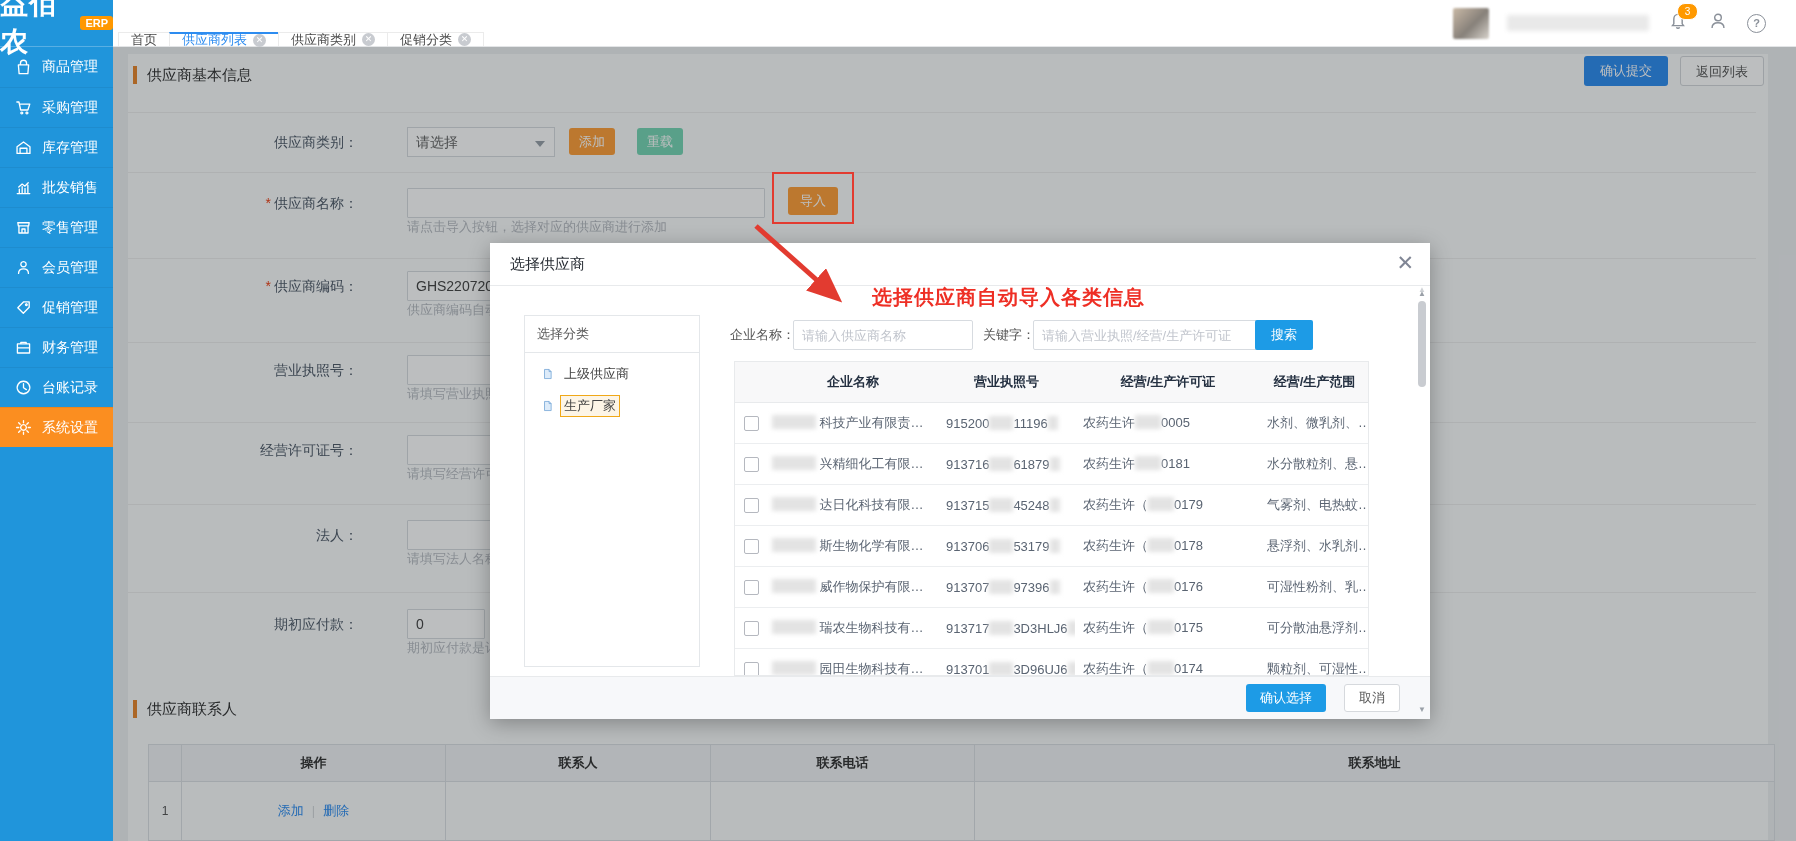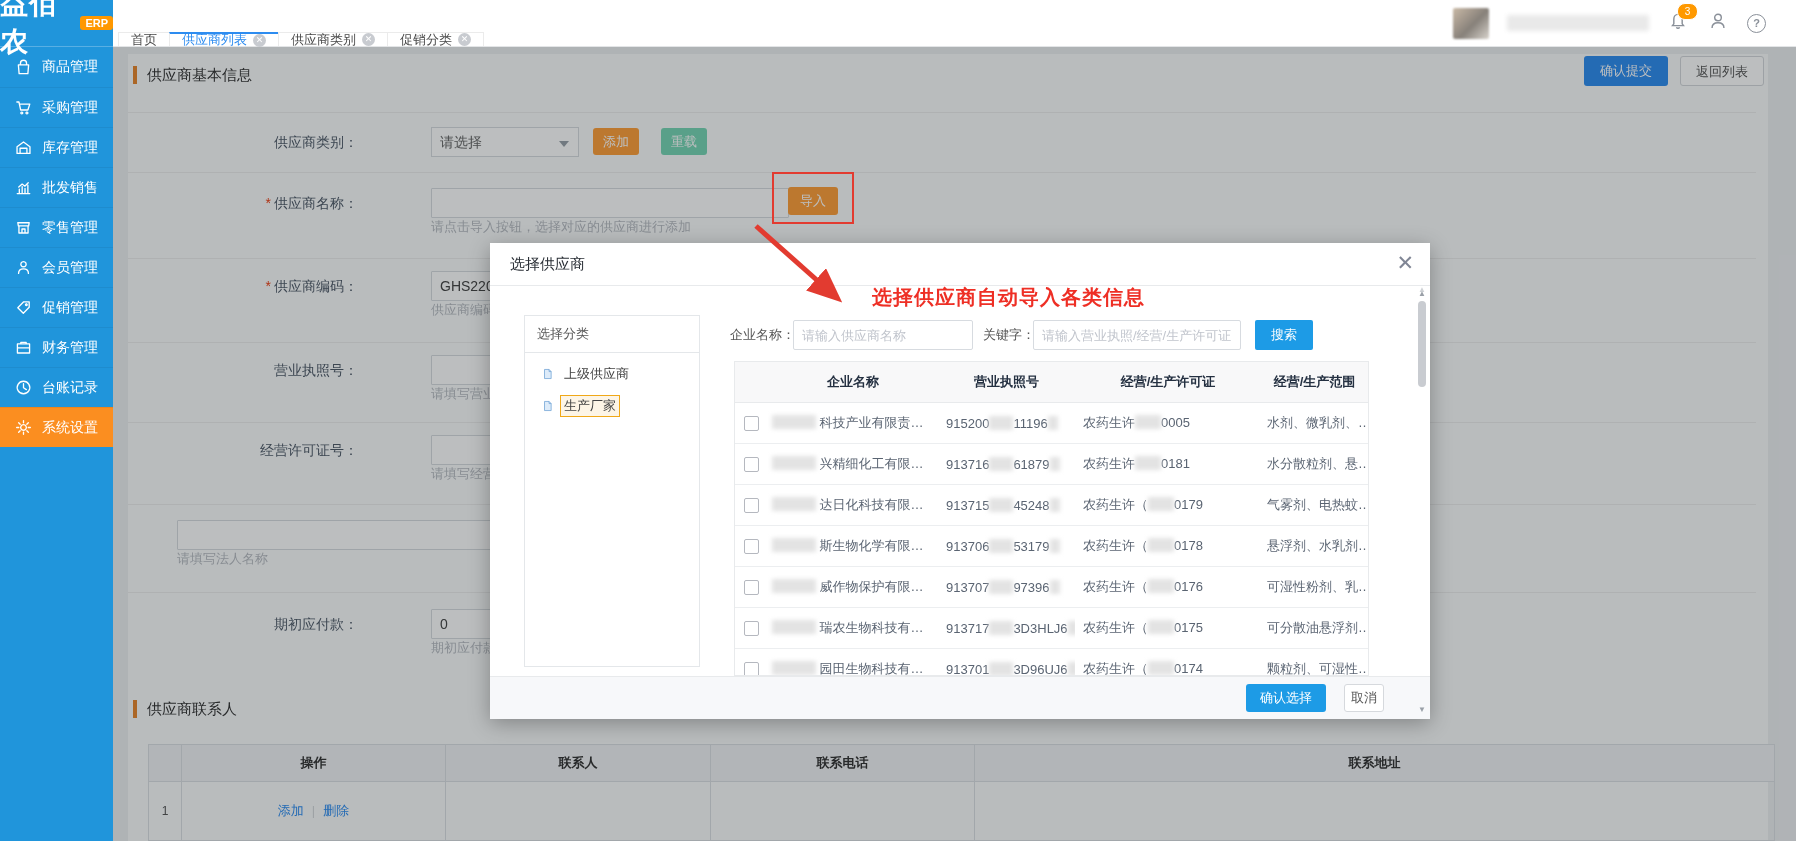--- a/index.html
+++ b/index.html
@@ -27,21 +27,21 @@
   #help-icon{width:17px;height:17px;border-radius:50%;border:1.5px solid #8a9099;color:#8a9099;font-size:11px;line-height:17px;text-align:center;font-weight:bold;}
   
   #panel{position:absolute;left:128px;top:54px;width:1640px;height:787px;background:#fbfcfd;z-index:1;}
   .pbtn{position:absolute;top:2px;height:30px;line-height:30px;font-size:13px;text-align:center;border-radius:3px;cursor:pointer;box-sizing:border-box;}
   #btn-submit{right:100px;width:84px;background:#2d8cf0;color:#fff;}
   #btn-back{right:4px;width:84px;background:#fff;border:1px solid #d4d7db;color:#555;}
   .sec-title{position:absolute;left:5px;font-size:15px;color:#333;border-left:4px solid #e8862b;padding-left:10px;line-height:18px;}
   #sec1{top:12px;}
   #sec2{top:646px;}
   #form-rows{position:absolute;left:0;top:58px;right:12px;}
-  .frow{display:flex;border-top:1px solid #ededed;box-sizing:border-box;gap:24px;}
+  .frow{display:flex;border-top:1px solid #ededed;box-sizing:border-box;}
   .flabel{width:230px;text-align:right;font-size:14px;color:#4f5a68;line-height:30px;flex:0 0 auto;}
   .flabel .req{color:#ed4014;margin-right:3px;}
   .fctl{margin-left:49px;}
   .inp{height:30px;box-sizing:border-box;border:1px solid #d7dbe0;background:#fff;padding:0 8px;font-size:14px;color:#444;font-family:inherit;border-radius:1px;}
   .help{font-size:13px;color:#b7bbc1;}
   .sel{width:148px;height:30px;box-sizing:border-box;border:1px solid #d7dbe0;background:#fff;font-size:14px;color:#666;line-height:28px;padding:0 8px;position:relative;cursor:pointer;}
   .sel .caret{position:absolute;right:9px;top:13px;width:0;height:0;border-left:5px solid transparent;border-right:5px solid transparent;border-top:6px solid #98a0a8;}
   .mini-btn{display:inline-block;height:27px;line-height:27px;padding:0 10px;border-radius:3px;color:#fff;font-size:13px;margin-top:1px;cursor:pointer;}
   #btn-add-cat{background:#ff9f38;margin-left:14px;}
   #btn-reload{background:#77d6b4;margin-left:22px;}
@@ -62,33 +62,33 @@
   #m-tree .t-head{height:36px;line-height:36px;padding-left:12px;font-size:13px;color:#555;border-bottom:1px solid #e4e7ea;}
   .t-item{display:flex;align-items:center;gap:5px;font-size:13px;color:#444;margin:10px 0 0 16px;cursor:pointer;}
   .t-item .t-label{padding:1px 3px;border:1px solid transparent;}
   .t-item.selected .t-label{border-color:#f0a818;background:#fdf5e6;text-align:right;}
   #tree-up{position:absolute;right:4px;top:42px;font-size:8px;color:#cfd2d6;}
   #m-search{position:absolute;left:0;top:77px;width:100%;height:30px;font-size:13px;color:#555;}
   .s-label{position:absolute;line-height:30px;}
   #s-name-label{left:240px;}
   #s-name-input{position:absolute;left:303px;width:180px;}
   #s-key-label{left:493px;}
-  #s-key-input{position:absolute;left:543px;width:208px;}
+  #s-key-input{position:absolute;left:543px;width:256px;}
   .s-inp{height:30px;box-sizing:border-box;border:1px solid #d7dbe0;border-radius:2px;padding:0 8px;font-size:13px;font-family:inherit;color:#444;}
   .s-inp::placeholder{color:#c0c4cc;}
   #btn-search{position:absolute;left:765px;top:0;width:58px;height:30px;line-height:30px;text-align:center;background:#1d9be6;color:#fff;font-size:13px;border-radius:2px;cursor:pointer;}
   #m-table-clip{position:absolute;left:244px;top:118px;width:635px;height:315px;overflow:hidden;border:1px solid #e8eaec;box-sizing:border-box;}
   #m-table{width:633px;border-collapse:collapse;table-layout:fixed;font-size:13px;}
   #m-table th{height:38px;background:#f8f8f9;color:#243041;font-size:13px;border-bottom:1px solid #e8eaec;}
   #m-table td{height:38px;border-bottom:1px solid #eceef0;color:#5a6472;overflow:hidden;white-space:nowrap;}
   .cb{width:13px;height:13px;border:1px solid #b5b8bf;border-radius:2px;background:#fff;margin:0 auto;cursor:pointer;}
   .blur{display:inline-block;vertical-align:-2px;background:#e3e3e3;border-radius:1px;height:14px;filter:blur(2px);}
   #m-footer{position:absolute;left:0;top:433px;width:100%;height:42px;background:#f7f8fa;border-top:1px solid #e8eaec;}
   #btn-confirm{position:absolute;left:756px;top:7px;width:80px;height:28px;line-height:28px;text-align:center;background:#1d9be6;color:#fff;font-size:13px;border-radius:3px;cursor:pointer;}
-  #btn-cancel{position:absolute;left:854px;top:7px;width:40px;height:28px;line-height:26px;text-align:center;background:#fff;border:1px solid #d6d9dd;color:#555;font-size:13px;border-radius:3px;box-sizing:border-box;cursor:pointer;}
+  #btn-cancel{position:absolute;left:854px;top:7px;width:56px;height:28px;line-height:26px;text-align:center;background:#fff;border:1px solid #d6d9dd;color:#555;font-size:13px;border-radius:3px;box-sizing:border-box;cursor:pointer;}
   #m-scroll{position:absolute;right:3px;top:46px;width:10px;bottom:4px;}
   #m-scroll .arr{position:absolute;left:0;width:10px;font-size:8px;color:#9aa0a8;text-align:center;}
   #m-thumb{position:absolute;left:1px;top:12px;width:8px;height:86px;background:#c9ccd1;border-radius:4px;}
   
   .ann{z-index:60;position:absolute;}
   #ann-rect{left:772px;top:172px;width:82px;height:52px;border:2px solid #e23b30;box-sizing:border-box;}
   #ann-text{left:872px;top:284px;font-size:20px;font-weight:bold;color:#ee2f25;letter-spacing:1px;}
 </style>
 </head>
 <body>
@@ -224,20 +224,21 @@
       </div>
       <div class="frow" style="height: 80px; padding-top: 12px;">
         <div class="flabel">营业执照号：</div>
         <div class="fctl"><input class="inp" style="width: 358px;" value=""><div class="help">请填写营业执照</div></div>
       </div>
       <div class="frow" style="height: 82px; padding-top: 12px;">
         <div class="flabel">经营许可证号：</div>
         <div class="fctl"><input class="inp" style="width: 358px;" value=""><div class="help">请填写经营许可</div></div>
       </div>
       <div class="frow" style="height: 88px; padding-top: 15px;">
+        <div class="flabel">法人：</div>
         <div class="fctl"><input class="inp" style="width: 358px;" value=""><div class="help">请填写法人名称</div></div>
       </div>
       <div class="frow" style="height: 87px; padding-top: 16px;">
         <div class="flabel">期初应付款：</div>
         <div class="fctl"><input class="inp" style="width: 78px;" value="0"><div class="help">期初应付款是记</div></div>
       </div>
     </div>
   <div id="import-btn">导入</div>
   <div id="sec2" class="sec-title">供应商联系人</div>
   <table id="contact-table">

